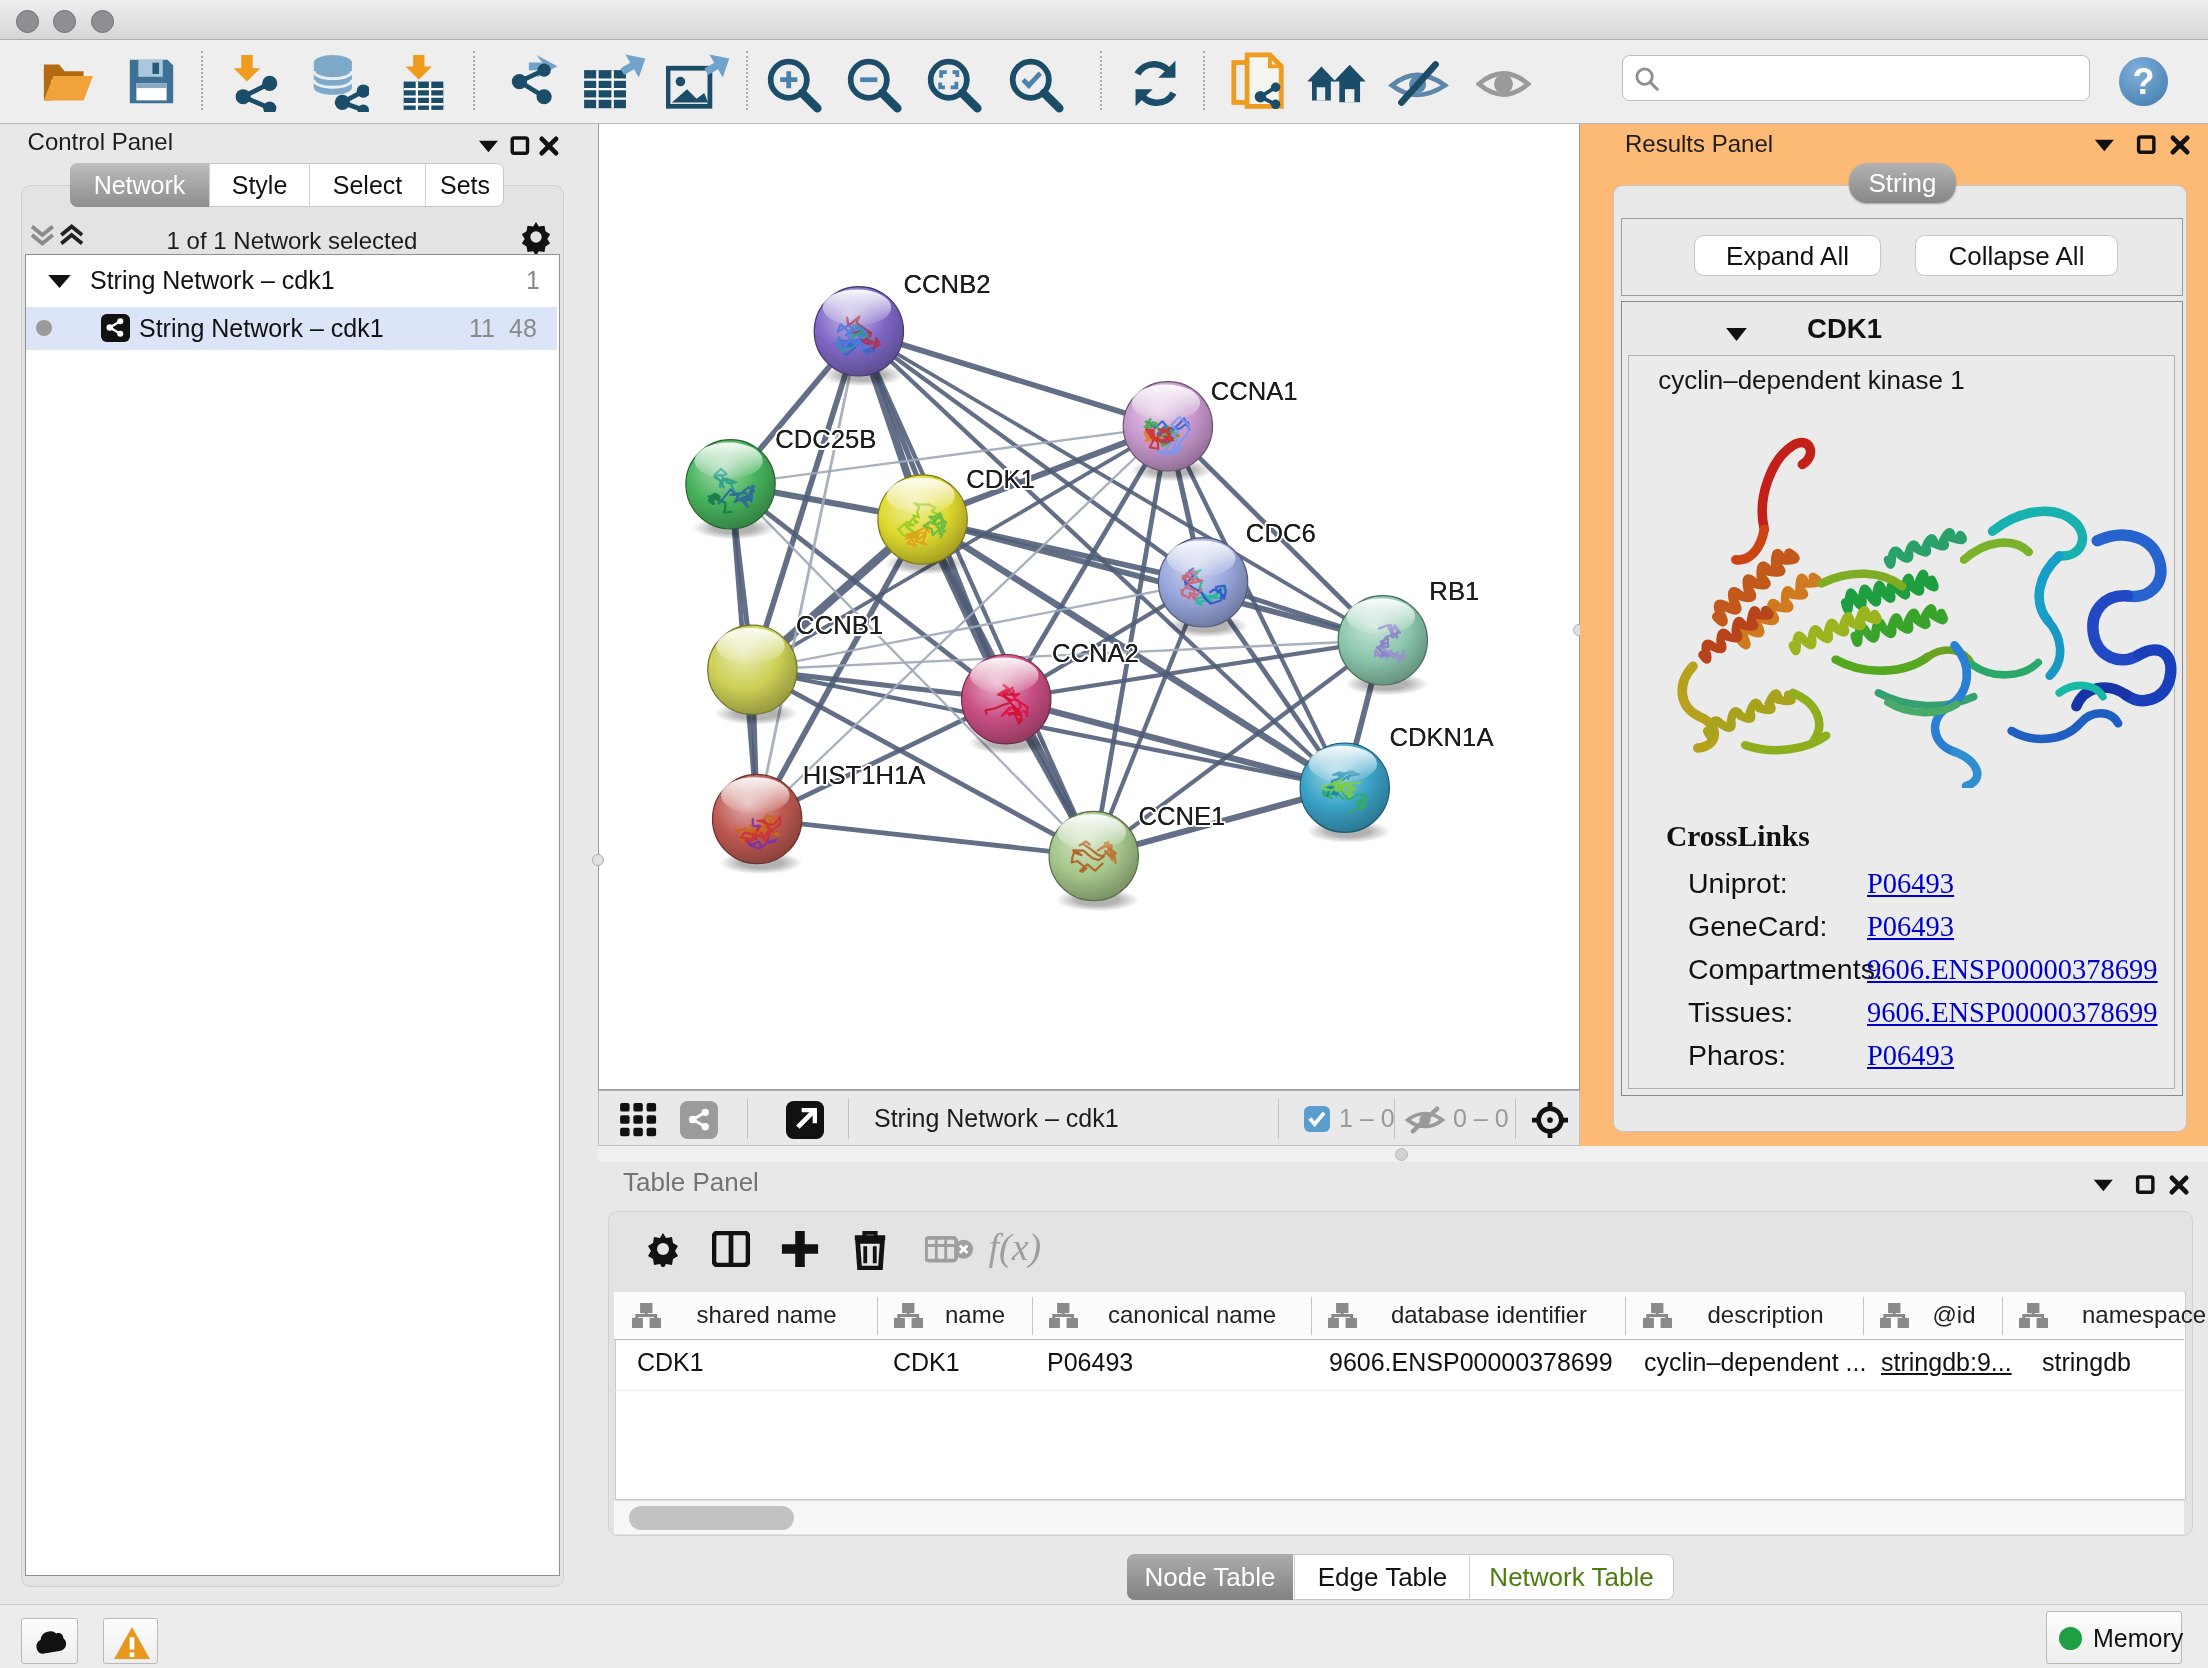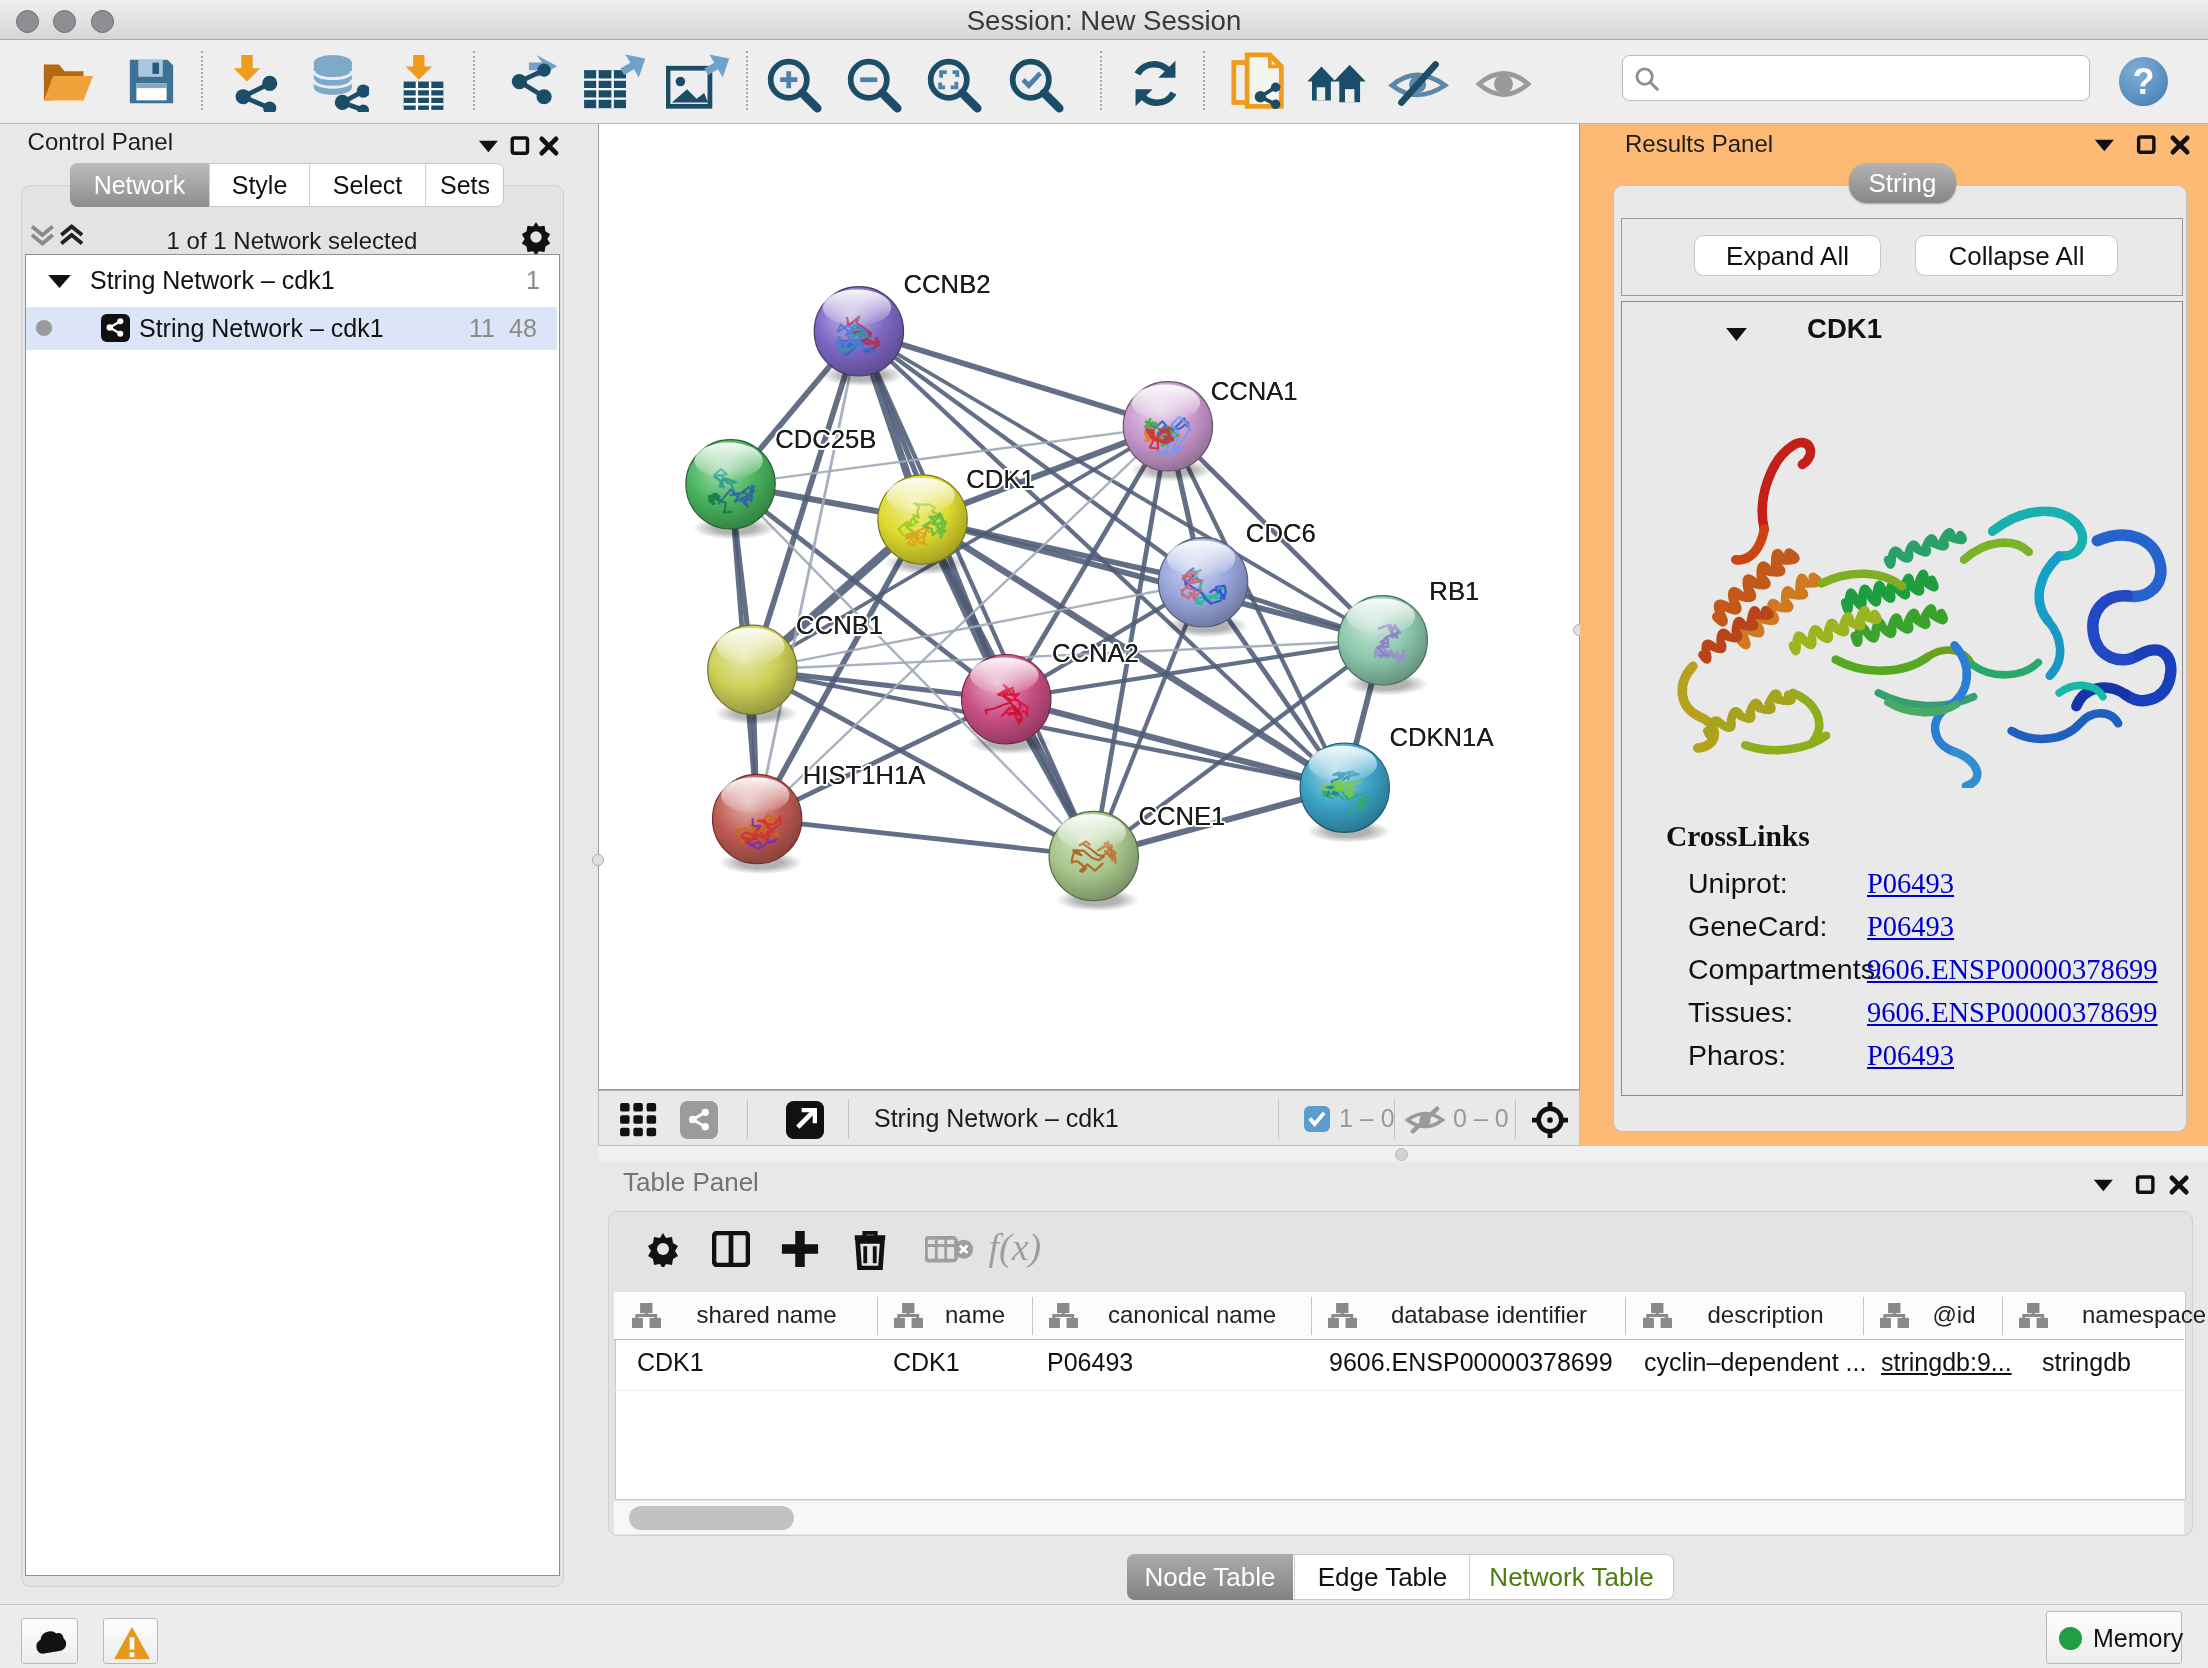--- a/index.html
+++ b/index.html
@@ -3,21 +3,20 @@
 * { margin:0; padding:0; box-sizing:border-box; }
 html,body { width:2208px; height:1668px; background:#e8e8e8; font-family:"Liberation Sans", sans-serif; overflow:hidden; }
 .abs { position:absolute; }
 </style></head>
 <body>
 
 <div class="abs" style="left:0;top:0;width:2208px;height:40px;background:linear-gradient(#efefef,#d5d5d5);border-bottom:1px solid #ababab;">
 <div class="abs" style="left:16px;top:9.5px;width:23px;height:23px;border-radius:50%;background:#8e8e93;border:1px solid #707075;"></div>
 <div class="abs" style="left:53px;top:9.5px;width:23px;height:23px;border-radius:50%;background:#8e8e93;border:1px solid #707075;"></div>
 <div class="abs" style="left:91px;top:9.5px;width:23px;height:23px;border-radius:50%;background:#8e8e93;border:1px solid #707075;"></div>
-<div class="abs" style="left:0;top:4.8px;width:2208px;text-align:center;font-size:27.6px;color:#393939;">Session: New Session</div>
 </div>
 <div class="abs" style="left:0;top:40px;width:2208px;height:84px;background:#eeeeee;border-bottom:1.9px solid #b9b9b9;">
 <svg class="abs" style="left:40px;top:17px" width="55" height="51" viewBox="0 0 58 54">
       <path d="M4 8 h16 l6 7 h20 v9 H4 z" fill="#b36b12"></path>
       <path d="M4 46 V14 h8 v32 z" fill="#b36b12"></path>
       <path d="M4 46 L14 20 h42 L46 46 z" fill="#efa33a"></path>
     </svg>
 <svg class="abs" style="left:127px;top:17px" width="49" height="49" viewBox="0 0 52 52">
       <path d="M3 3 h40 l6 6 v40 H3 z" fill="#3d7295"></path>
       <rect x="12" y="3" width="26" height="18" fill="#aac8dd"></rect>
@@ -441,20 +440,23 @@
 <div class="abs" style="left:269px;top:39px;width:107px;height:40px;background:linear-gradient(#b3b3b3,#868686);border-radius:18px;color:#fff;font-size:26px;text-align:center;line-height:40px;box-shadow:0 1px 1.9px rgba(0,0,0,0.3);">String</div>
 <div class="abs" style="left:41px;top:94px;width:562px;height:78px;background:#e9e9e9;border:1.9px solid #9a9a9a;">
   <div class="abs" style="left:72px;top:16px;width:187px;height:41px;background:#ffffff;border:1px solid #c6c6c6;border-radius:9.5px;font-size:26px;color:#111;text-align:center;line-height:41px;">Expand All</div>
   <div class="abs" style="left:293px;top:16px;width:203px;height:41px;background:#ffffff;border:1px solid #c6c6c6;border-radius:9.5px;font-size:26px;color:#111;text-align:center;line-height:41px;">Collapse All</div>
 </div>
 <div class="abs" style="left:41px;top:177px;width:562px;height:795px;background:#e9e9e9;border:1.9px solid #8a8a8a;">
   <svg class="abs" style="left:103px;top:25px" width="23" height="16" viewBox="0 0 24 17">
         <path d="M1 1 h22 l-11 14 z" fill="#111"></path>
       </svg>
   <div class="abs" style="left:185px;top:11.4px;font-size:27.6px;font-weight:bold;color:#111;">CDK1</div>
+  <div class="abs" style="left:5.7px;top:53px;width:547px;height:734px;background:#ebebeb;border:1px solid #b2b2b2;">
+    <div class="abs" style="left:29.5px;top:8.6px;font-size:26px;color:#161616;">cyclin–dependent kinase 1</div>
+  </div>
 </div>
 </div>
 <svg width="533" height="371" viewBox="0 0 560 390" style="position:absolute;left:1650px;top:417px">
 <path d="M120 118 C112 84, 128 44, 150 30 C168 19, 176 40, 160 50" fill="none" stroke="#c22018" stroke-width="10" stroke-linecap="round" opacity="1"></path>
 <path d="M120 118 C116 140, 104 152, 90 150" fill="none" stroke="#cc4412" stroke-width="10" stroke-linecap="round" opacity="1"></path>
 <path d="M70 210 Q81 222 74 207 Q67 191 81 200 Q97 208 88 194 Q83 177 95 188 Q113 194 103 181 Q99 163 110 175 Q129 180 117 169 Q115 149 125 162 Q145 166 132 156 Q131 135 139 150 Q161 152 146 143" fill="none" stroke="#c2581a" stroke-width="10" stroke-linecap="round" opacity="1"></path>
 <path d="M95 235 Q105 246 99 232 Q93 217 106 225 Q121 232 113 219 Q109 203 120 213 Q137 218 128 206 Q125 189 135 200 Q153 204 142 194 Q141 175 150 187 Q169 190 157 181 Q157 161 164 175 Q185 176 171 168" fill="none" stroke="#cf7a1e" stroke-width="9" stroke-linecap="round" opacity="1"></path>
 <path d="M55 250 Q63 261 59 247 Q56 233 67 242 Q80 248 74 236 Q74 221 82 231 Q98 236 90 225 Q91 208 98 219 Q115 223 106 214 Q109 196 113 208 Q133 211 121 203" fill="none" stroke="#b8441c" stroke-width="9" stroke-linecap="round" opacity="1"></path>
 <path d="M45 262 C28 280, 30 305, 52 315 C74 324, 72 346, 50 348" fill="none" stroke="#b5a11c" stroke-width="10" stroke-linecap="round" opacity="1"></path>
 <path d="M60 330 Q65 342 65 328 Q66 313 75 323 Q88 332 85 319 Q88 303 95 314 Q110 322 105 310 Q111 293 115 306 Q133 312 125 301 Q133 283 135 297 Q155 302 145 292" fill="none" stroke="#a8a31d" stroke-width="9" stroke-linecap="round" opacity="1"></path>

